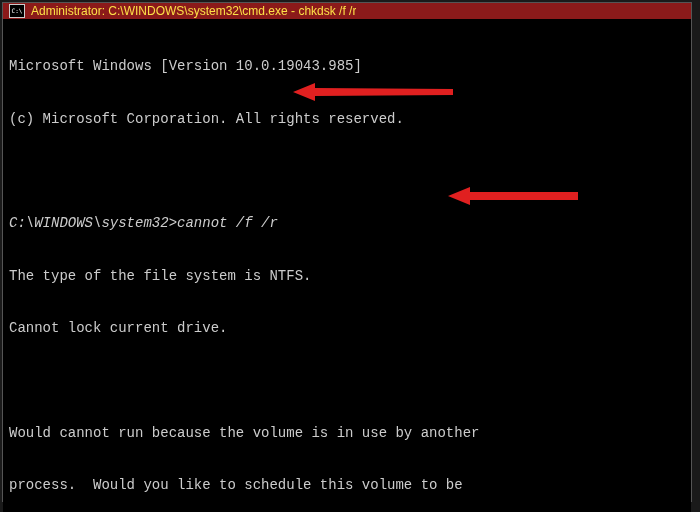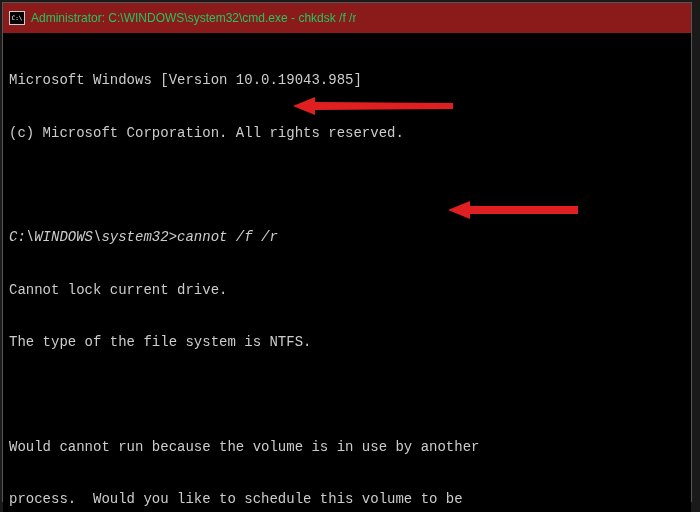--- a/index.html
+++ b/index.html
@@ -17,26 +17,26 @@
     .window {
       width: 690px;
       height: 500px;
       margin: 2px;
       background: #000;
       border: 1px solid #555;
       display: flex;
       flex-direction: column;
     }
     .titlebar {
-      height: 30px;
+      height: 16px;
       background: #8B1A1A;
       display: flex;
       align-items: center;
       padding: 0 6px;
-      color: #22c55e;
+      color: #fde047;
       font-size: 12px;
       flex-shrink: 0;
     }
     .titlebar .cmd-icon {
       width: 16px;
       height: 14px;
       background: #000;
       border: 1px solid #ccc;
       margin-right: 6px;
       position: relative;
@@ -100,22 +100,22 @@
 <div class="window">
   <div class="titlebar">
     <div class="cmd-icon"></div>
     <span class="title-text">Administrator: C:\WINDOWS\system32\cmd.exe - chkdsk  /f /r</span>
   </div>
   <div class="terminal">
     <div class="line">Microsoft Windows [Version 10.0.19043.985]</div>
     <div class="line">(c) Microsoft Corporation. All rights reserved.</div>
     <div class="blank-line"></div>
     <div><span class="inline">C:\WINDOWS\system32&gt;</span><span class="inline">cannot /f /r</span></div>
+    <div class="line">The type of the file system is NTFS.</div>
     <div class="line">Cannot lock current drive.</div>
-    <div class="line">The type of the file system is NTFS.</div>
     <div class="blank-line"></div>
     <div class="line">Would cannot run because the volume is in use by another</div>
     <div class="line">process.  Would you like to schedule this volume to be</div>
     
 
     <svg class="arrow arrow-1" viewBox="0 0 160 20">
       <defs>
         <linearGradient id="ag1" x1="0%" y1="0%" x2="100%" y2="0%">
           <stop offset="0%" stop-color="#E02020"></stop>
           <stop offset="100%" stop-color="#E02020"></stop>

